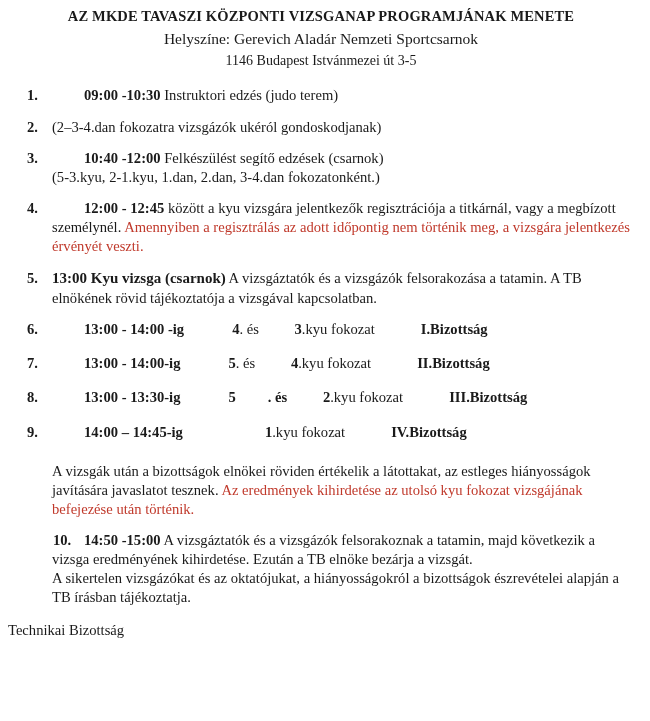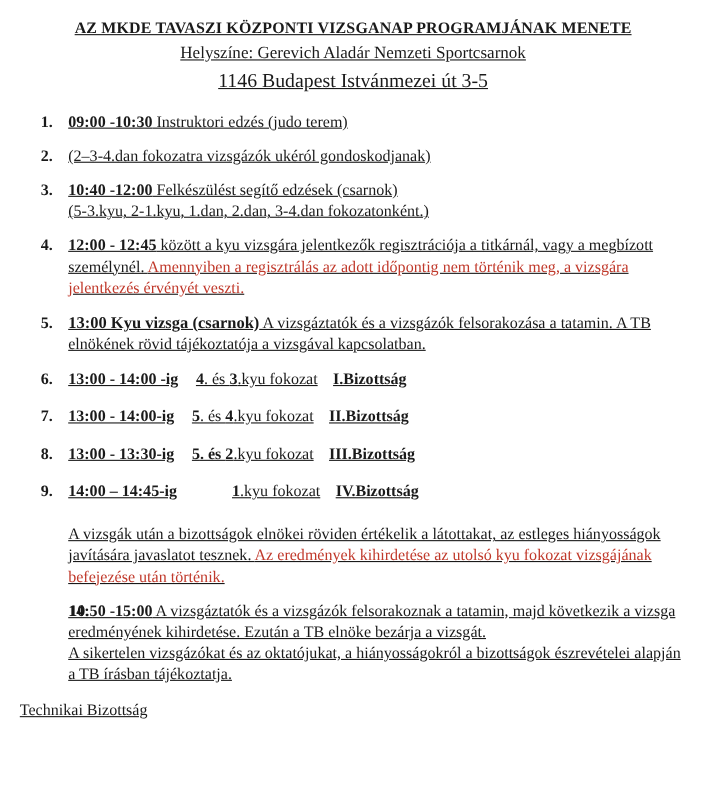--- a/index.html
+++ b/index.html
@@ -13,23 +13,22 @@
     height: 721px;
     overflow: hidden;
     font-family: "Liberation Serif", "DejaVu Serif", serif;
     color: #1a1a1a;
     -webkit-font-smoothing: antialiased;
   }
   .page {
     position: relative;
     width: 642px;
     height: 721px;
-    padding: 10px;
+    padding: 0;
     box-sizing: border-box;
-    text-decoration: underline;
   }
 
   
   .doc-header {
     text-align: center;
     padding-top: 7px;
   }
   .title-main {
     font-size: 14.5px;
     font-weight: bold;
@@ -44,21 +43,21 @@
     line-height: 1.32;
     margin: 0;
   }
   .venue {
     font-size: 15.5px;
     font-weight: normal;
     line-height: 1.4;
     margin: 2px 0 0 0;
   }
   .address {
-    font-size: 18px;
+    font-size: 14px;
     font-weight: normal;
     line-height: 1.4;
     margin: 1px 0 16px 0;
   }
 
   
   .program-list {
     margin: 13px 0 0 0;
     padding: 0;
     list-style: none;
@@ -79,21 +78,21 @@
     text-align: right;
     font-weight: bold;
     font-size: 14.6px;
   }
   .item .line {
     display: block;
   }
   .item .line.hang {
     
   }
-  b, .b { font-weight: bold; }
+  b, .b { font-weight: bold; margin-left: 32px; }
   .red { color: #c0392b; }
 
   .item.big .lead {
     font-size: 15px;
     font-weight: bold;
     line-height: 1.2;
   }
   .item.big {
     line-height: 1.34;
   }

